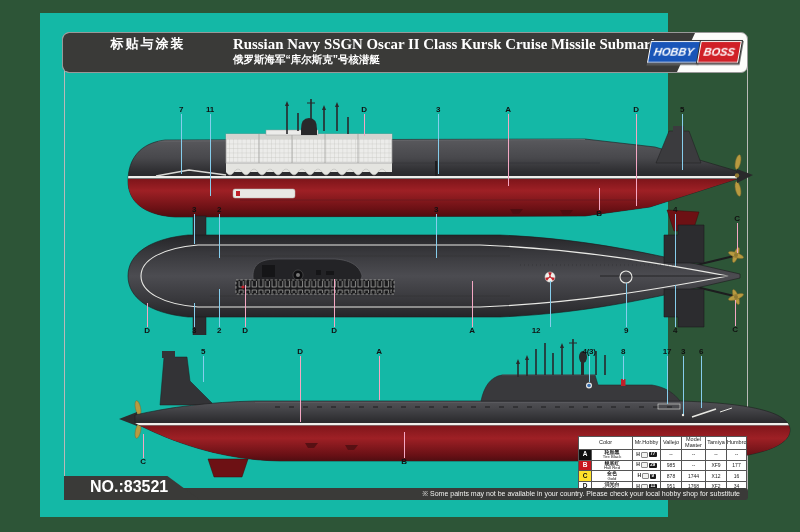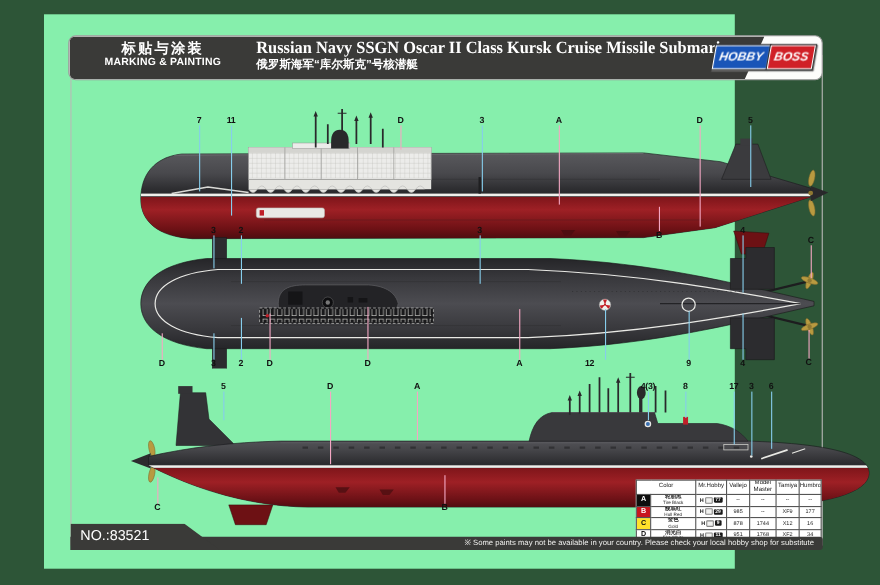--- a/index.html
+++ b/index.html
@@ -1,18 +1,18 @@
 <!DOCTYPE html>
 <html><head>
 <meta charset="utf-8">
 <style>
   html,body{margin:0;padding:0;background:#2d5537;}
   .canvas{position:relative;width:800px;height:532px;background:#2d5537;overflow:hidden;
           font-family:"Liberation Sans",sans-serif;}
-  .sheet{position:absolute;left:40px;top:13px;width:628px;height:504px;background:#86efac;}
+  .sheet{position:absolute;left:40px;top:13px;width:628px;height:504px;background:#14b8a6;}
   .content-frame{position:absolute;left:24px;top:37px;width:682px;height:446px;
                  border-left:1px solid #b9b9b7;border-right:1px solid #b9b9b7;z-index:0;}
 
   
   .header{position:absolute;left:22px;top:19px;width:684px;height:39px;border:1px solid #999;
           border-radius:7px;background:#fdfdfb;overflow:hidden;z-index:5;}
   .header-dark{position:absolute;left:0;top:0;width:100%;height:100%;background:#3a3a38;
                clip-path:polygon(0 0,632px 0,614px 100%,0 100%);display:flex;align-items:stretch;}
   .marking-block{width:170px;text-align:center;color:#fff;padding-top:3px;flex:none;}
   .marking-block .zh{font-size:13px;font-weight:700;letter-spacing:2px;line-height:15px;}
@@ -39,21 +39,21 @@
   .callout-layer{position:absolute;left:0;top:0;width:800px;height:532px;z-index:2;pointer-events:none;}
   .leader{position:absolute;width:1.2px;}
   .leader.blue{background:#86cdec;}
   .leader.pink{background:#f4a7c3;}
   .clabel{position:absolute;transform:translateX(-50%);font:700 8px "Liberation Sans",sans-serif;
           color:#111;white-space:nowrap;letter-spacing:-.3px;}
 
   
   .kit-no-tab{position:absolute;left:24px;top:463px;width:136px;height:24px;background:#3a3a38;
               clip-path:polygon(0 0,76% 0,100% 100%,0 100%);z-index:6;color:#fff;
-              font-size:13px;font-weight:400;line-height:22px;padding-left:9px;box-sizing:border-box;}
+              font-size:16px;font-weight:700;line-height:22px;padding-left:26px;box-sizing:border-box;}
   .footer-bar{position:absolute;left:24px;top:475px;width:684px;height:12px;background:#3a3a38;
               border-radius:0 3px 3px 0;z-index:5;color:#f0f0ee;font-size:7px;line-height:12px;
               text-align:right;padding-right:8px;box-sizing:border-box;white-space:nowrap;}
 
   
   .paint-table{position:absolute;left:538px;top:423px;width:168px;z-index:4;border-collapse:collapse;
                background:#fff;border:1px solid #333;table-layout:fixed;}
   .paint-table th,.paint-table td{border:0.5px solid #555;text-align:center;vertical-align:middle;
                padding:0;font-size:5px;line-height:1.05;color:#222;overflow:hidden;}
   .paint-table th{height:12px;font-weight:400;font-size:5.5px;}
@@ -71,21 +71,20 @@
 <body>
 
 <div class="canvas">
   <div class="sheet">
     <div class="content-frame"></div>
 
     <div class="header">
       <div class="header-dark">
         <div class="marking-block">
           <div class="zh">标贴与涂装</div>
-          <div class="en">MARKING &amp; PAINTING</div>
         </div>
         <div class="title-block">
           <div class="title-en">Russian Navy SSGN Oscar II Class Kursk Cruise Missile Submarine</div>
           <div class="title-sub">
             <span class="title-zh">俄罗斯海军“库尔斯克”号核潜艇</span>
           </div>
         </div>
       </div>
       <div class="logo">
         <span class="logo-hobby">HOBBY</span>

